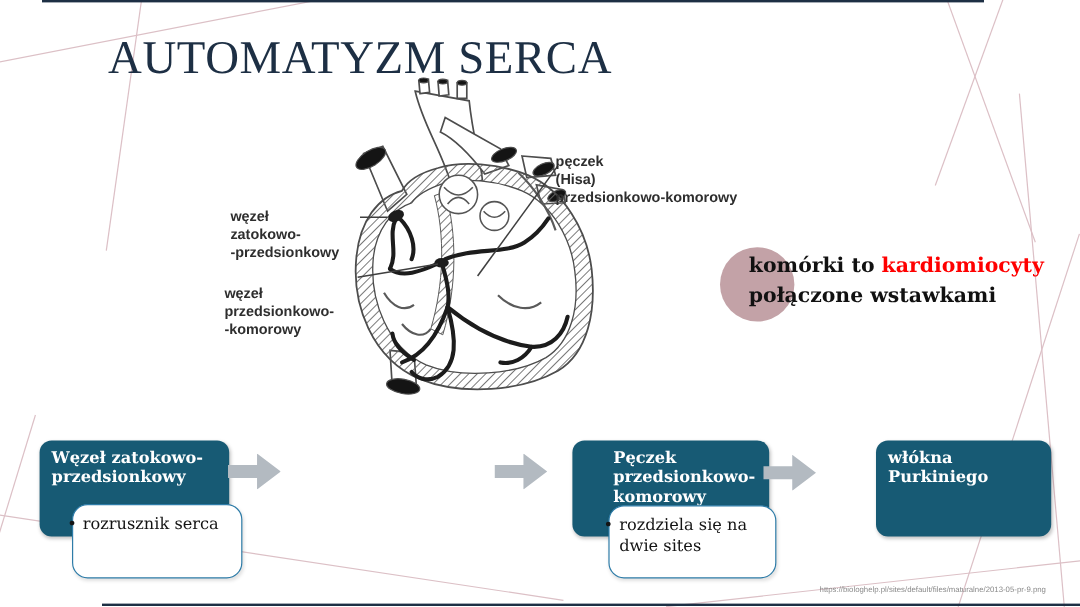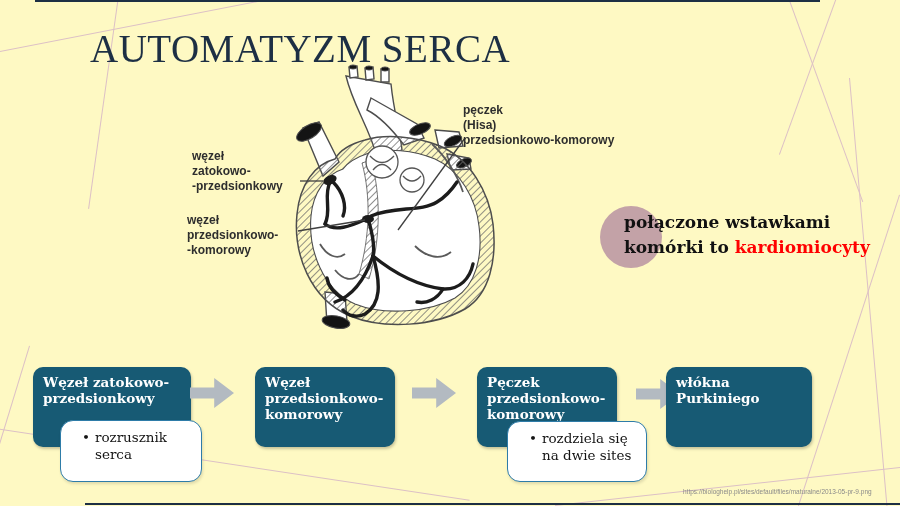--- a/index.html
+++ b/index.html
@@ -1,32 +1,32 @@
 <!DOCTYPE html>
 <html><head>
 <meta charset="utf-8">
 <style>
   html,body{margin:0;padding:0;background:#e9e9e9;}
   .slide{
-    position:relative;width:900px;height:506px;background:#fef9c3;
+    position:relative;width:900px;height:506px;background:#ffffff;
     overflow:hidden;font-family:"Liberation Serif",serif;
   }
   
   .navy-line{position:absolute;height:2px;background:#1d2f44;z-index:3;}
   .pink-line{position:absolute;height:1px;background:#dcc0c6;transform-origin:0 0;z-index:0;}
   
   .title{
     position:absolute;left:90px;top:26px;font-size:39px;letter-spacing:.5px;
     color:#1d2f44;font-family:"Liberation Serif",serif;white-space:nowrap;z-index:2;
   }
   
   .heart-svg{position:absolute;left:185px;top:64px;z-index:1;}
   .heart-label{
     position:absolute;z-index:2;font-family:"Liberation Sans",sans-serif;
-    font-weight:bold;font-size:12px;line-height:15px;color:#2e2e2e;
+    font-weight:bold;font-size:12px;line-height:15px;color:#2e2e2e;margin-top:24px;
   }
   .heart-label.center{text-align:left;}
   
   .note-circle{
     position:absolute;left:600px;top:206px;width:62px;height:62px;border-radius:50%;
     background:#c3a2a7;z-index:1;
   }
   .note-text{
     position:absolute;left:624px;top:210px;width:262px;z-index:2;
     font-family:"DejaVu Serif","Liberation Serif",serif;font-weight:bold;
@@ -40,21 +40,21 @@
   }
   .flow-box .box-title{
     padding:7px 8px 0 10px;color:#ffffff;font-weight:bold;font-size:13.5px;line-height:16px;
     font-family:"DejaVu Serif","Liberation Serif",serif;
   }
   .sub-box{
     position:absolute;background:#ffffff;border:1.5px solid #2e7ca8;border-radius:13px;
     z-index:3;font-family:"DejaVu Serif","Liberation Serif",serif;font-size:13.5px;
     line-height:17px;color:#141414;box-shadow:1px 2px 3px rgba(0,0,0,.12);
   }
-  .sub-box .detail{display:block;padding:8px 8px 0 34px;text-indent:-13px;}
+  .sub-box .detail{display:block;padding:8px 8px 0 8px;text-indent:-13px;}
   .sub-box .bullet{margin-right:5px;}
   .flow-arrow{
     position:absolute;width:44px;height:30px;background:#b3bac1;z-index:2;
     clip-path:polygon(0 32%,55% 32%,55% 0,100% 50%,55% 100%,55% 68%,0 68%);
   }
   
   .source-url{
     position:absolute;left:683px;top:488px;z-index:2;
     font-family:"Liberation Sans",sans-serif;font-size:6.5px;color:#8a8a8a;white-space:nowrap;
   }
@@ -172,44 +172,41 @@
     <div>-komorowy</div>
   </div>
   <div class="heart-label" style="left:463px;top:103px;width:175px;">
     <div>pęczek</div>
     <div>(Hisa)</div>
     <div>przedsionkowo-komorowy</div>
   </div>
 
   <div class="note-circle"></div>
   <div class="note-text">
+    <div><span>komórki to </span><span class="hl">kardiomiocyty</span></div>
     <div>połączone wstawkami</div>
-    <div><span>komórki to </span><span class="hl">kardiomiocyty</span></div>
   </div>
 
   <div class="flow-box" style="left:33px;top:367px;">
     <div class="box-title">Węzeł zatokowo-przedsionkowy</div>
   </div>
   <div class="sub-box" style="left:60px;top:420px;width:140px;height:60px;">
     <span class="detail"><span class="bullet">•</span><span>rozrusznik serca</span></span>
   </div>
   <div class="flow-arrow" style="left:190px;top:378px;"></div>
 
-  <div class="flow-box" style="left:255px;top:367px;width:140px;">
-    <div class="box-title">Węzeł przedsionkowo-komorowy</div>
-  </div>
   <div class="flow-arrow" style="left:412px;top:378px;"></div>
 
-  <div class="flow-box" style="left:477px;top:367px;width:140px;">
+  <div class="flow-box" style="left:477px;top:367px;width:140px;padding-left:24px;">
     <div class="box-title">Pęczek przedsionkowo-komorowy</div>
   </div>
   <div class="sub-box" style="left:507px;top:421px;width:138px;height:59px;">
     <span class="detail"><span class="bullet">•</span><span>rozdziela się na dwie sites</span></span>
   </div>
   <div class="flow-arrow" style="left:636px;top:379px;"></div>
 
-  <div class="flow-box" style="left:666px;top:367px;width:146px;">
+  <div class="flow-box" style="left:730px;top:367px;width:146px;">
     <div class="box-title">włókna Purkiniego</div>
   </div>
 
   <div class="source-url">https://biologhelp.pl/sites/default/files/maturalne/2013-05-pr-9.png</div>
 
 </div>
 
 </body></html>

